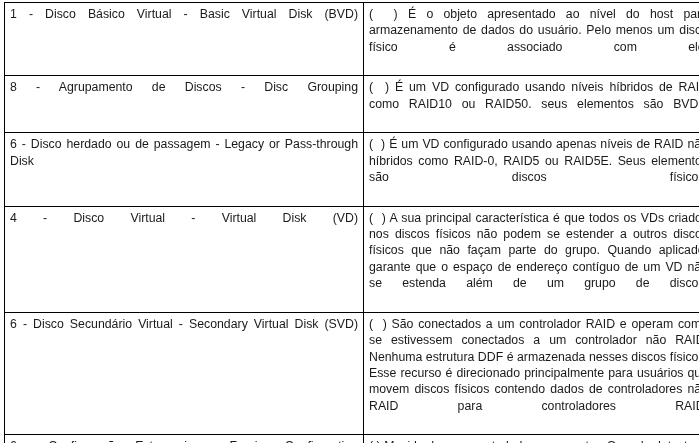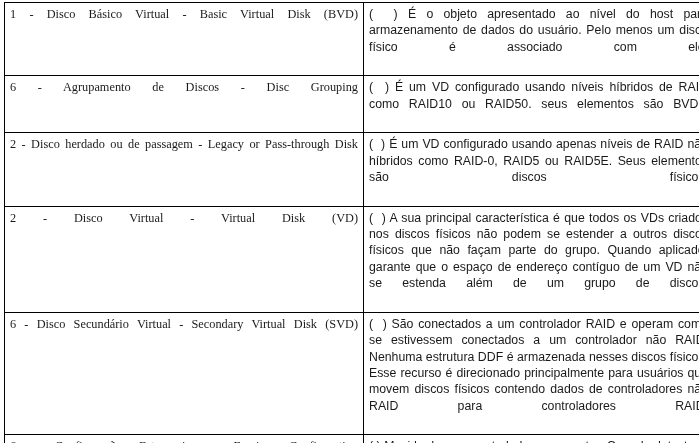--- a/index.html
+++ b/index.html
@@ -45,21 +45,20 @@
   }
   .term-text, .def-text {
     display: block;
     white-space: pre-wrap;
   }
   .def-text {
     text-align: justify;
   }
   .term-text {
     text-align: justify;
-    font-family: Liberation Serif, serif;
   }
   
   td .term-text:after, td .def-text:after {
     content: "";
     display: inline-block;
     width: 100%;
   }
 </style>
 </head>
 <body>
@@ -70,37 +69,37 @@
       <tr>
         <td class="term-cell">
             <span class="term-text">1 - Disco Básico Virtual - Basic Virtual Disk (BVD)</span>
           </td>
         <td class="def-cell">
             <span class="def-text">(  ) É o objeto apresentado ao nível do host para armazenamento de dados do usuário. Pelo menos um disco físico é associado com ele.</span>
           </td>
       </tr>
       <tr>
         <td class="term-cell">
-            <span class="term-text">6 - Agrupamento de Discos - Disc Grouping</span>
+            <span class="term-text">8 - Agrupamento de Discos - Disc Grouping</span>
           </td>
         <td class="def-cell">
             <span class="def-text">(  ) É um VD configurado usando níveis híbridos de RAID como RAID10 ou RAID50. seus elementos são BVDs.</span>
           </td>
       </tr>
       <tr>
         <td class="term-cell">
-            <span class="term-text">2 - Disco herdado ou de passagem - Legacy or Pass-through Disk</span>
+            <span class="term-text">6 - Disco herdado ou de passagem - Legacy or Pass-through Disk</span>
           </td>
         <td class="def-cell">
             <span class="def-text">(  ) É um VD configurado usando apenas níveis de RAID não híbridos como RAID-0, RAID5 ou RAID5E. Seus elementos são discos físicos.</span>
           </td>
       </tr>
       <tr>
         <td class="term-cell">
-            <span class="term-text">2 - Disco Virtual - Virtual Disk (VD)</span>
+            <span class="term-text">4 - Disco Virtual - Virtual Disk (VD)</span>
           </td>
         <td class="def-cell">
             <span class="def-text">(  ) A sua principal característica é que todos os VDs criados nos discos físicos não podem se estender a outros discos físicos que não façam parte do grupo. Quando aplicado, garante que o espaço de endereço contíguo de um VD não se estenda além de um grupo de discos.</span>
           </td>
       </tr>
       <tr>
         <td class="term-cell">
             <span class="term-text">6 - Disco Secundário Virtual - Secondary Virtual Disk (SVD)</span>
           </td>
         <td class="def-cell">

